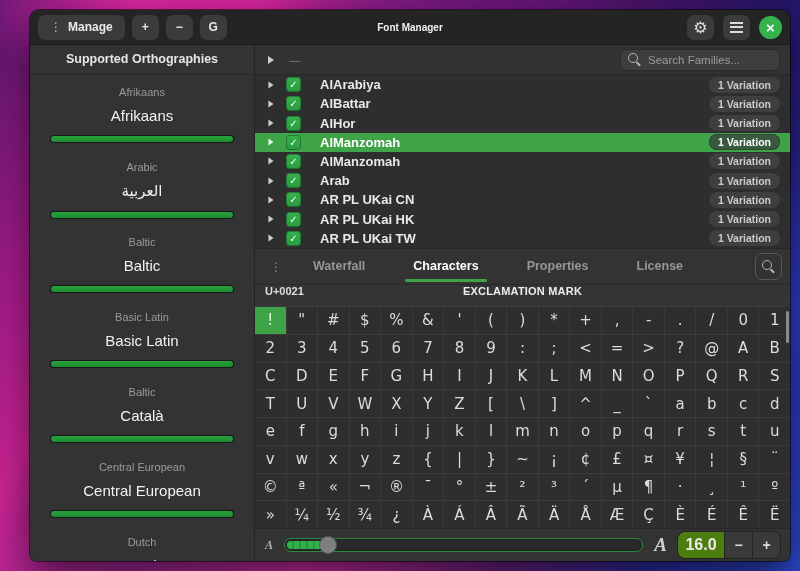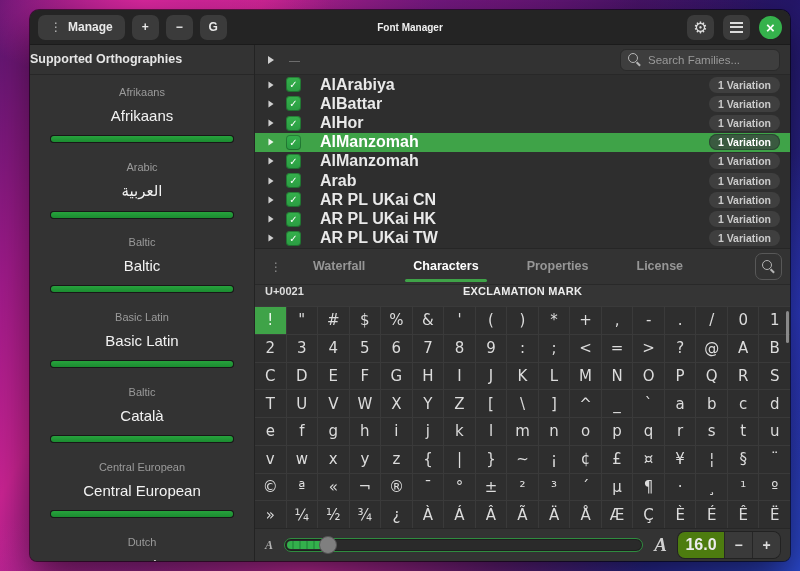--- a/index.html
+++ b/index.html
@@ -35,21 +35,21 @@
   .hamburger::after{content:'';position:absolute;left:0;right:0;top:2.5px;height:2px;background:#dcdcdc;}
   .tb-right{margin-left:auto;display:flex;align-items:center;gap:9px;}
   .close-btn{width:23px;height:23px;border-radius:50%;background:var(--close-green,#35b24c);
     color:#fff;font-size:15px;font-weight:700;display:flex;align-items:center;justify-content:center;line-height:1;}
 
   
   .content{display:flex;height:516px;}
 
   
   .sidebar{width:225px;background:#333;border-right:1px solid #232323;overflow:hidden;flex:none;}
-  .sidebar-header{height:30px;line-height:29px;text-align:left;font-weight:700;font-size:12.5px;
+  .sidebar-header{height:30px;line-height:29px;text-align:center;font-weight:700;font-size:12.5px;
     color:#e6e6e6;border-bottom:1px solid #272727;}
   .ortho-item{height:75px;padding-top:11px;text-align:center;}
   .ortho-label{font-size:11px;color:#9b9b9b;}
   .ortho-sample{font-size:15px;color:#f2f2f2;margin-top:9px;}
   .progress-track{margin:11px 20px 0;height:8px;border-radius:5px;background:#222;
     box-shadow:inset 0 0 0 1px #181818;padding:1px;}
   .progress-fill{height:100%;border-radius:4px;background:linear-gradient(var(--progress-green,#27a33d),#1b8c30);}
 
   
   .main{flex:1;display:flex;flex-direction:column;background:#2e2e2e;min-width:0;}
@@ -68,21 +68,21 @@
   .mag::after{content:'';position:absolute;width:5px;height:1.6px;background:#b5b5b5;transform:rotate(45deg);left:8px;top:10px;}
   .entry-mag{position:absolute;left:8px;top:4px;}
 
   .font-rows{height:173px;display:flex;flex-direction:column;flex:none;}
   .font-row{flex:1;display:flex;align-items:center;padding:0 8px;}
   .font-row .tri{margin:0 12px 0 5px;transform:scale(.85);}
   .checkbox{width:15px;height:15px;border-radius:4px;margin-right:19px;flex:none;
     background:linear-gradient(var(--checkbox-green,#35b14c),#2a9c42);
     color:#fff;font-size:10px;line-height:15px;text-align:center;font-weight:700;
     box-shadow:inset 0 0 0 1px rgba(0,0,0,.28);}
-  .font-name{font-size:16px;font-weight:600;color:#e9e9e9;white-space:nowrap;}
+  .font-name{font-size:13px;font-weight:600;color:#e9e9e9;white-space:nowrap;}
   .pill{margin-left:auto;margin-right:2px;background:#3f3f3f;color:#cbcbcb;border-radius:9px;
     padding:0 9px;font-size:10.5px;line-height:16px;font-weight:600;white-space:nowrap;}
   .font-row.selected{background:var(--accent-green,#3fa348);}
   .font-row.selected .font-name{color:#fff;}
   .font-row.selected .pill{background:#3a5a40;box-shadow:inset 0 0 0 1px #2b4732;color:#fff;}
   .font-row.selected .tri{border-left-color:#eaf5ea;}
 
   .tabbar{height:36px;display:flex;align-items:center;background:#333;border-top:1px solid #262626;
     padding:0 8px;flex:none;}
   .tab-kebab{color:#8f8f8f;width:26px;text-align:center;font-size:12px;}

